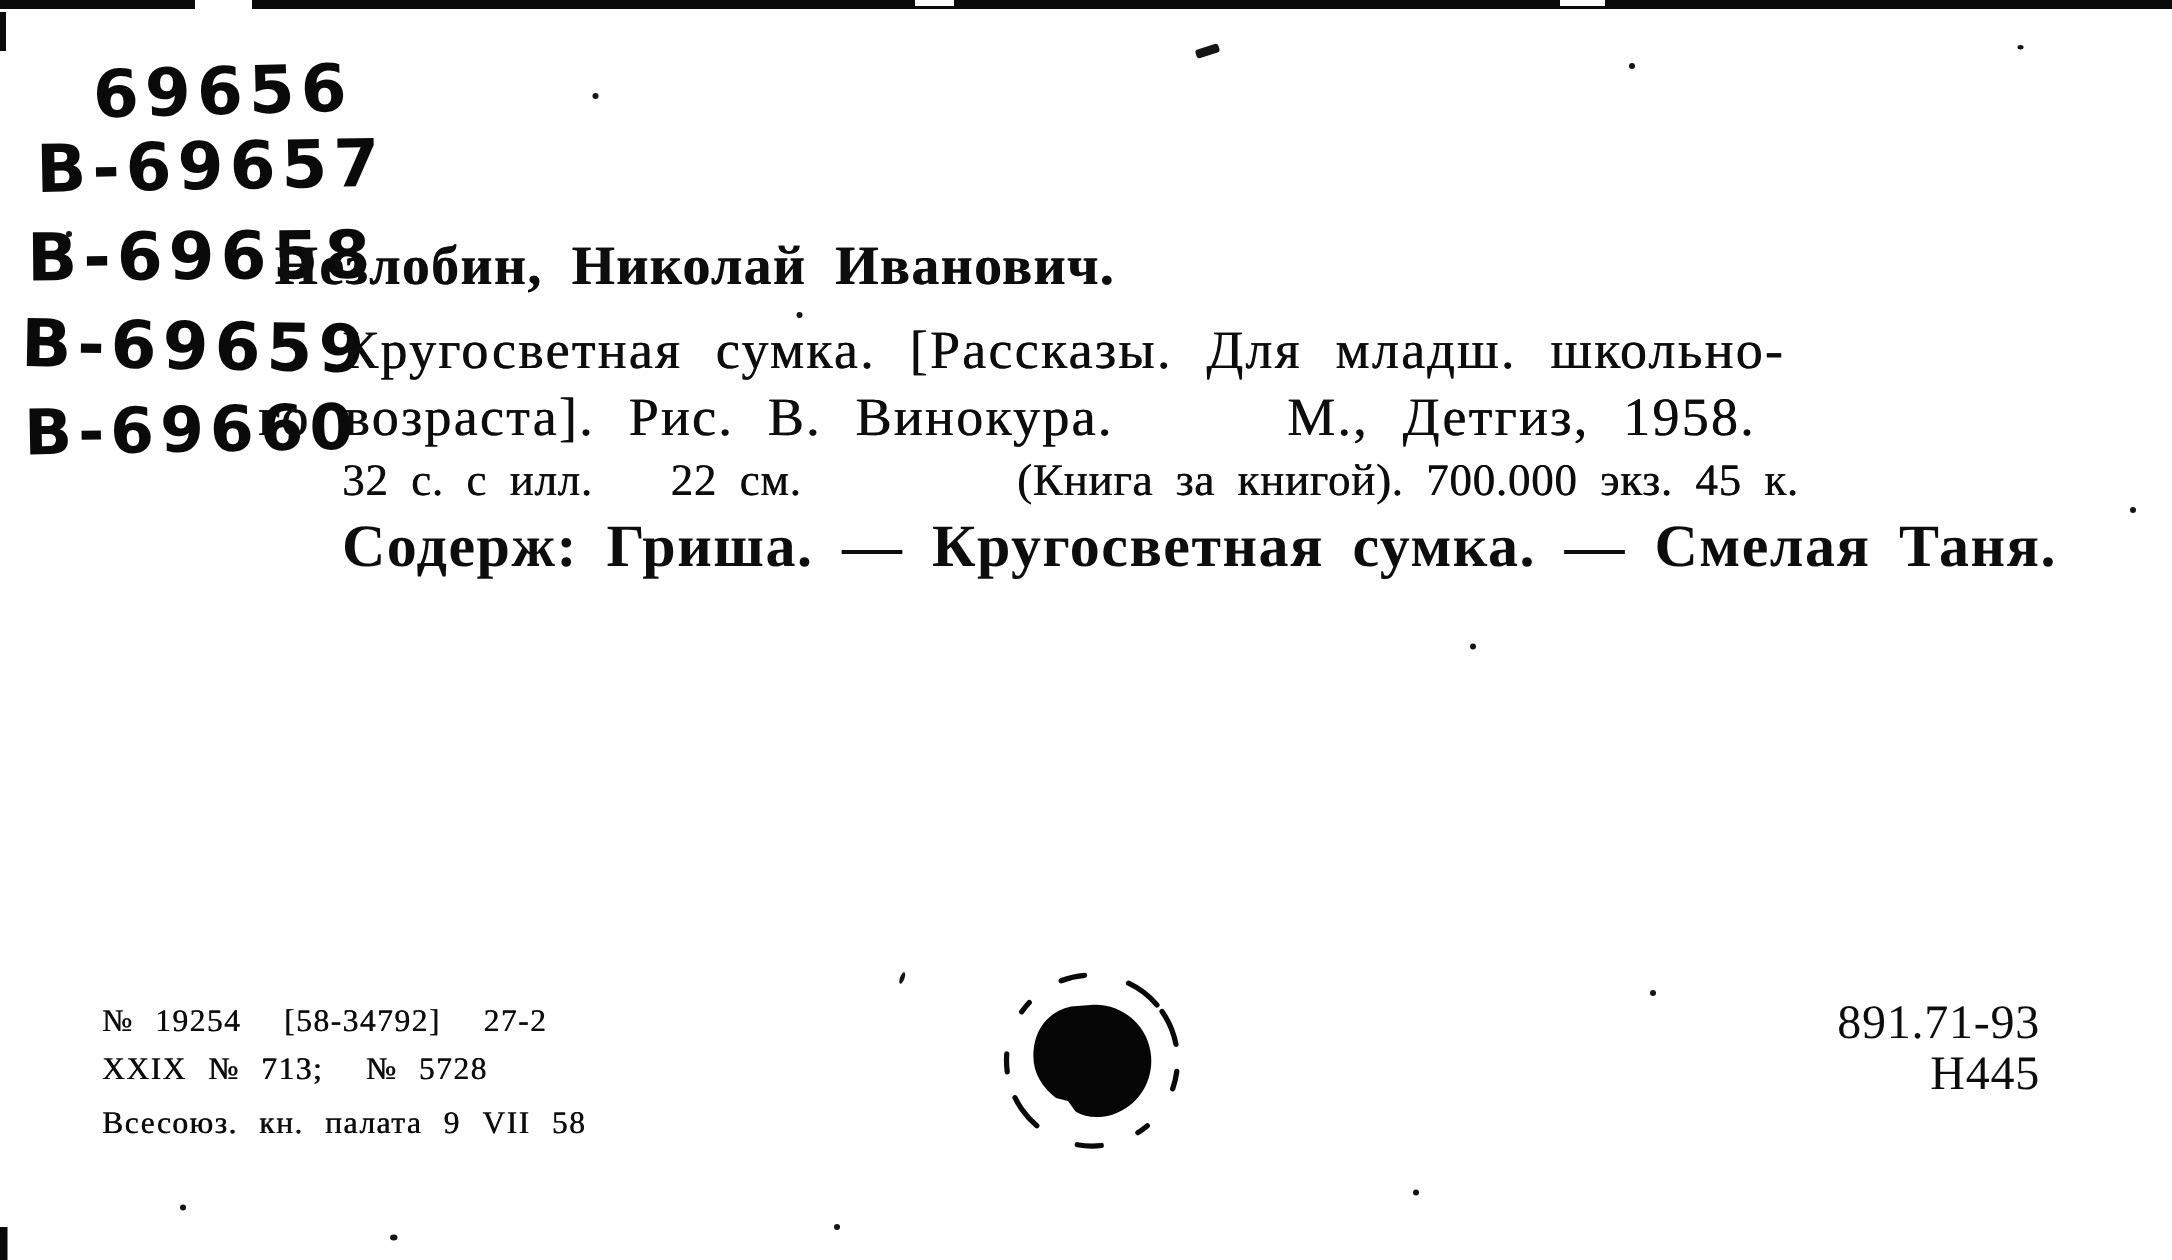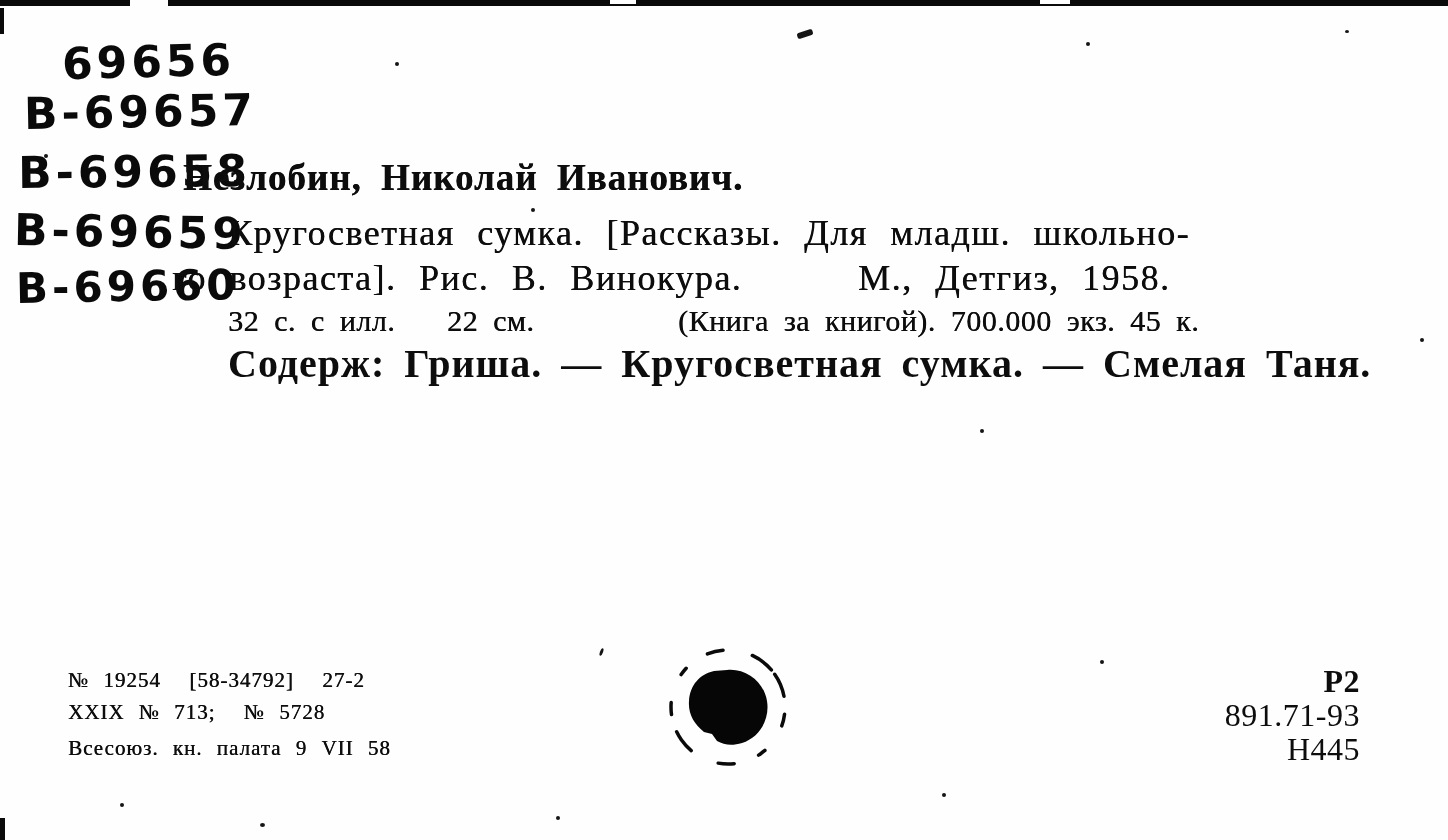--- a/index.html
+++ b/index.html
@@ -108,21 +108,20 @@
 <div class="abs print small-line" style="left:447px; top:304px;">22 см.</div>
 <div class="abs print small-line" style="left:678px; top:304px;">(Книга за книгой). 700.000 экз. 45 к.</div>
 
 <div class="abs print contents-line" style="left:228px; top:340px;">Содерж: Гриша. — Кругосветная сумка. — Смелая Таня.</div>
 
 <div class="abs print footer-line" style="left:68px; top:668px;">№ 19254  [58-34792]  27-2</div>
 <div class="abs print footer-line" style="left:68px; top:700px;">XXIX № 713;  № 5728</div>
 <div class="abs print footer-line" style="left:68px; top:736px;">Всесоюз. кн. палата 9 VII 58</div>
 
 <div class="abs call-block" style="right:88px; top:664px; width:240px;">
-  <div class="bold">Р2</div>
   <div>891.71-93</div>
   <div>Н445</div>
 </div>
 
 <svg class="abs" style="left:640px; top:622px;" width="175" height="175" viewBox="0 0 175 175">
   <path d="M87,48 C106,46 124,60 127,79 C130,97 120,115 102,121 C92,124 84,123 77,119 L72,112 L64,110 C54,102 48,92 49,79 C50,63 60,52 74,49 Z" fill="#060606"></path>
   <circle cx="88" cy="85" r="57" fill="none" stroke="#0a0a0a" stroke-width="3.5" stroke-dasharray="24 18 12 30 8 26 16 30" stroke-linecap="round" transform="rotate(-35 88 85)"></circle>
 </svg>
 
 <div class="speck" style="left:797px; top:31px; width:16px; height:6px; border-radius:2px; transform:rotate(-18deg);"></div>

